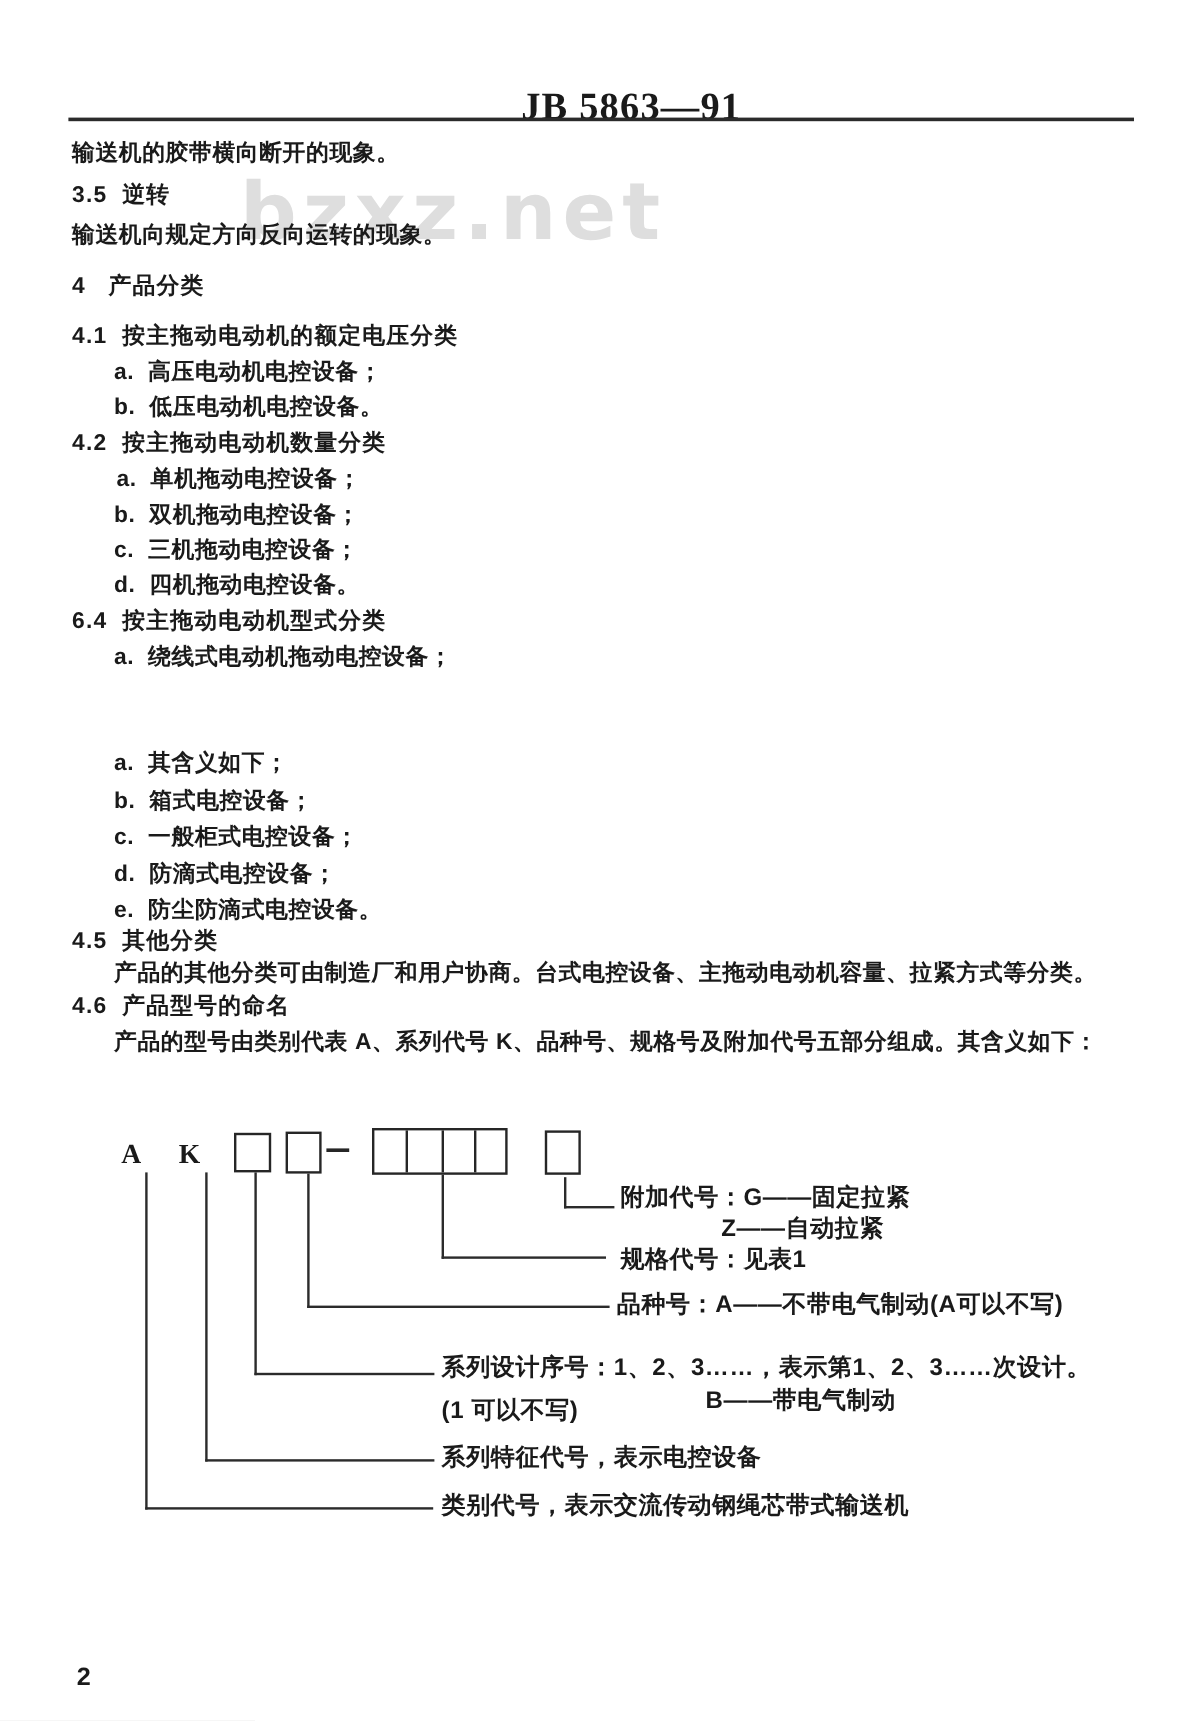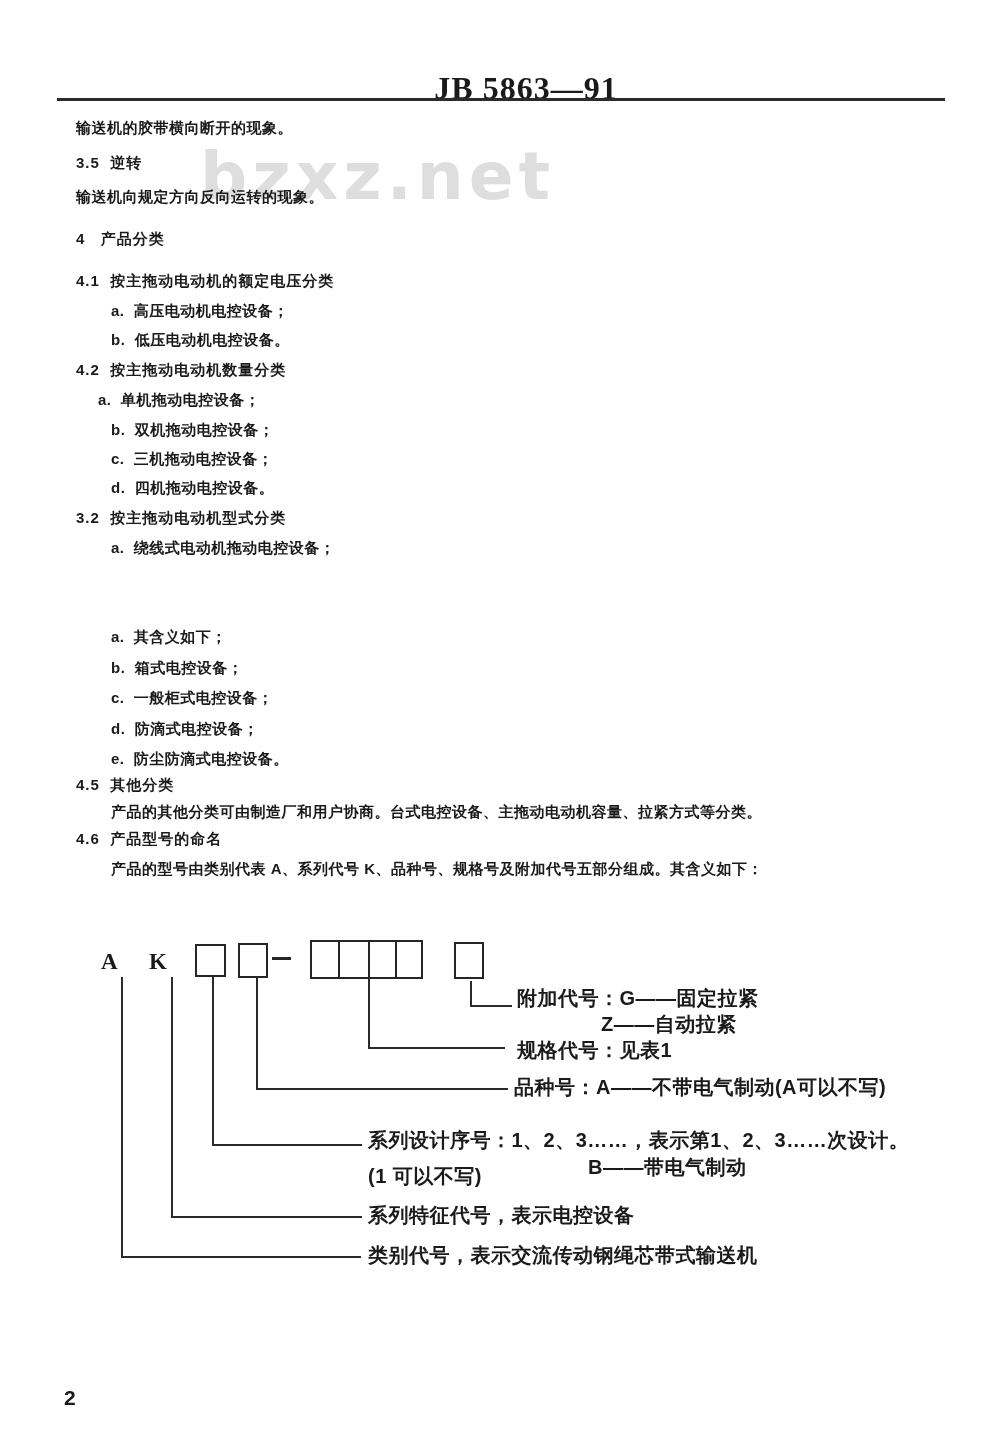--- a/index.html
+++ b/index.html
@@ -12,21 +12,21 @@
     position:absolute;left:200px;top:138px;
     font-size:66px;font-weight:700;letter-spacing:5px;
     color:#dedede;font-family:"DejaVu Sans","Liberation Sans",sans-serif;
   }
   .doc-title{
     position:absolute;left:0;top:70px;width:1000px;text-align:center;
     font-family:"Liberation Serif","DejaVu Serif",serif;
     font-size:32px;font-weight:700;letter-spacing:1px;padding-left:26px;
   }
   .header-rule{position:absolute;left:57px;top:98px;width:888px;height:3px;background:#2b2b2b;}
-  .bl{position:absolute;font-size:15px;line-height:24px;font-weight:600;white-space:pre;letter-spacing:.5px;margin-left:16px;}
+  .bl{position:absolute;font-size:19px;line-height:24px;font-weight:600;white-space:pre;letter-spacing:.5px;}
   .hd{font-weight:700;letter-spacing:1px;}
   .dletter{
     position:absolute;font-family:"Liberation Serif","DejaVu Serif",serif;
     font-size:23px;font-weight:700;line-height:24px;
   }
   .dbox{position:absolute;border:2px solid #262626;box-sizing:border-box;background:#fff;}
   .vdiv{position:absolute;top:0;bottom:0;width:2px;background:#262626;}
   .vline{position:absolute;width:2px;background:#2b2b2b;}
   .hline{position:absolute;height:2px;background:#2b2b2b;}
   .dash{position:absolute;height:3px;background:#262626;}
@@ -44,25 +44,25 @@
   <div class="header-rule"></div>
 
   <div class="bl" style="left:60px;top:116px">输送机的胶带横向断开的现象。</div>
   <div class="bl hd" style="left:60px;top:151px">3.5  逆转</div>
   <div class="bl" style="left:60px;top:185px">输送机向规定方向反向运转的现象。</div>
   <div class="bl hd" style="left:60px;top:227px">4   产品分类</div>
   <div class="bl hd" style="left:60px;top:269px">4.1  按主拖动电动机的额定电压分类</div>
   <div class="bl" style="left:95px;top:299px">a.  高压电动机电控设备；</div>
   <div class="bl" style="left:95px;top:328px">b.  低压电动机电控设备。</div>
   <div class="bl hd" style="left:60px;top:358px">4.2  按主拖动电动机数量分类</div>
-  <div class="bl" style="left:82px;top:388px">a.  单机拖动电控设备；</div>
+  <div class="bl" style="left:97px;top:388px">a.  单机拖动电控设备；</div>
   <div class="bl" style="left:95px;top:418px">b.  双机拖动电控设备；</div>
   <div class="bl" style="left:95px;top:447px">c.  三机拖动电控设备；</div>
   <div class="bl" style="left:95px;top:476px">d.  四机拖动电控设备。</div>
-  <div class="bl hd" style="left:60px;top:506px">3.2  按主拖动电动机型式分类</div>
+  <div class="bl hd" style="left:60px;top:506px">6.4  按主拖动电动机型式分类</div>
   <div class="bl" style="left:95px;top:536px">a.  绕线式电动机拖动电控设备；</div>
   <div class="bl" style="left:95px;top:625px">a.  其含义如下；</div>
   <div class="bl" style="left:95px;top:656px">b.  箱式电控设备；</div>
   <div class="bl" style="left:95px;top:686px">c.  一般柜式电控设备；</div>
   <div class="bl" style="left:95px;top:717px">d.  防滴式电控设备；</div>
   <div class="bl" style="left:95px;top:747px">e.  防尘防滴式电控设备。</div>
   <div class="bl hd" style="left:60px;top:773px">4.5  其他分类</div>
   <div class="bl" style="left:95px;top:800px">产品的其他分类可由制造厂和用户协商。台式电控设备、主拖动电动机容量、拉紧方式等分类。</div>
   <div class="bl hd" style="left:60px;top:827px">4.6  产品型号的命名</div>
   <div class="bl" style="left:95px;top:857px">产品的型号由类别代表 A、系列代号 K、品种号、规格号及附加代号五部分组成。其含义如下：</div>

